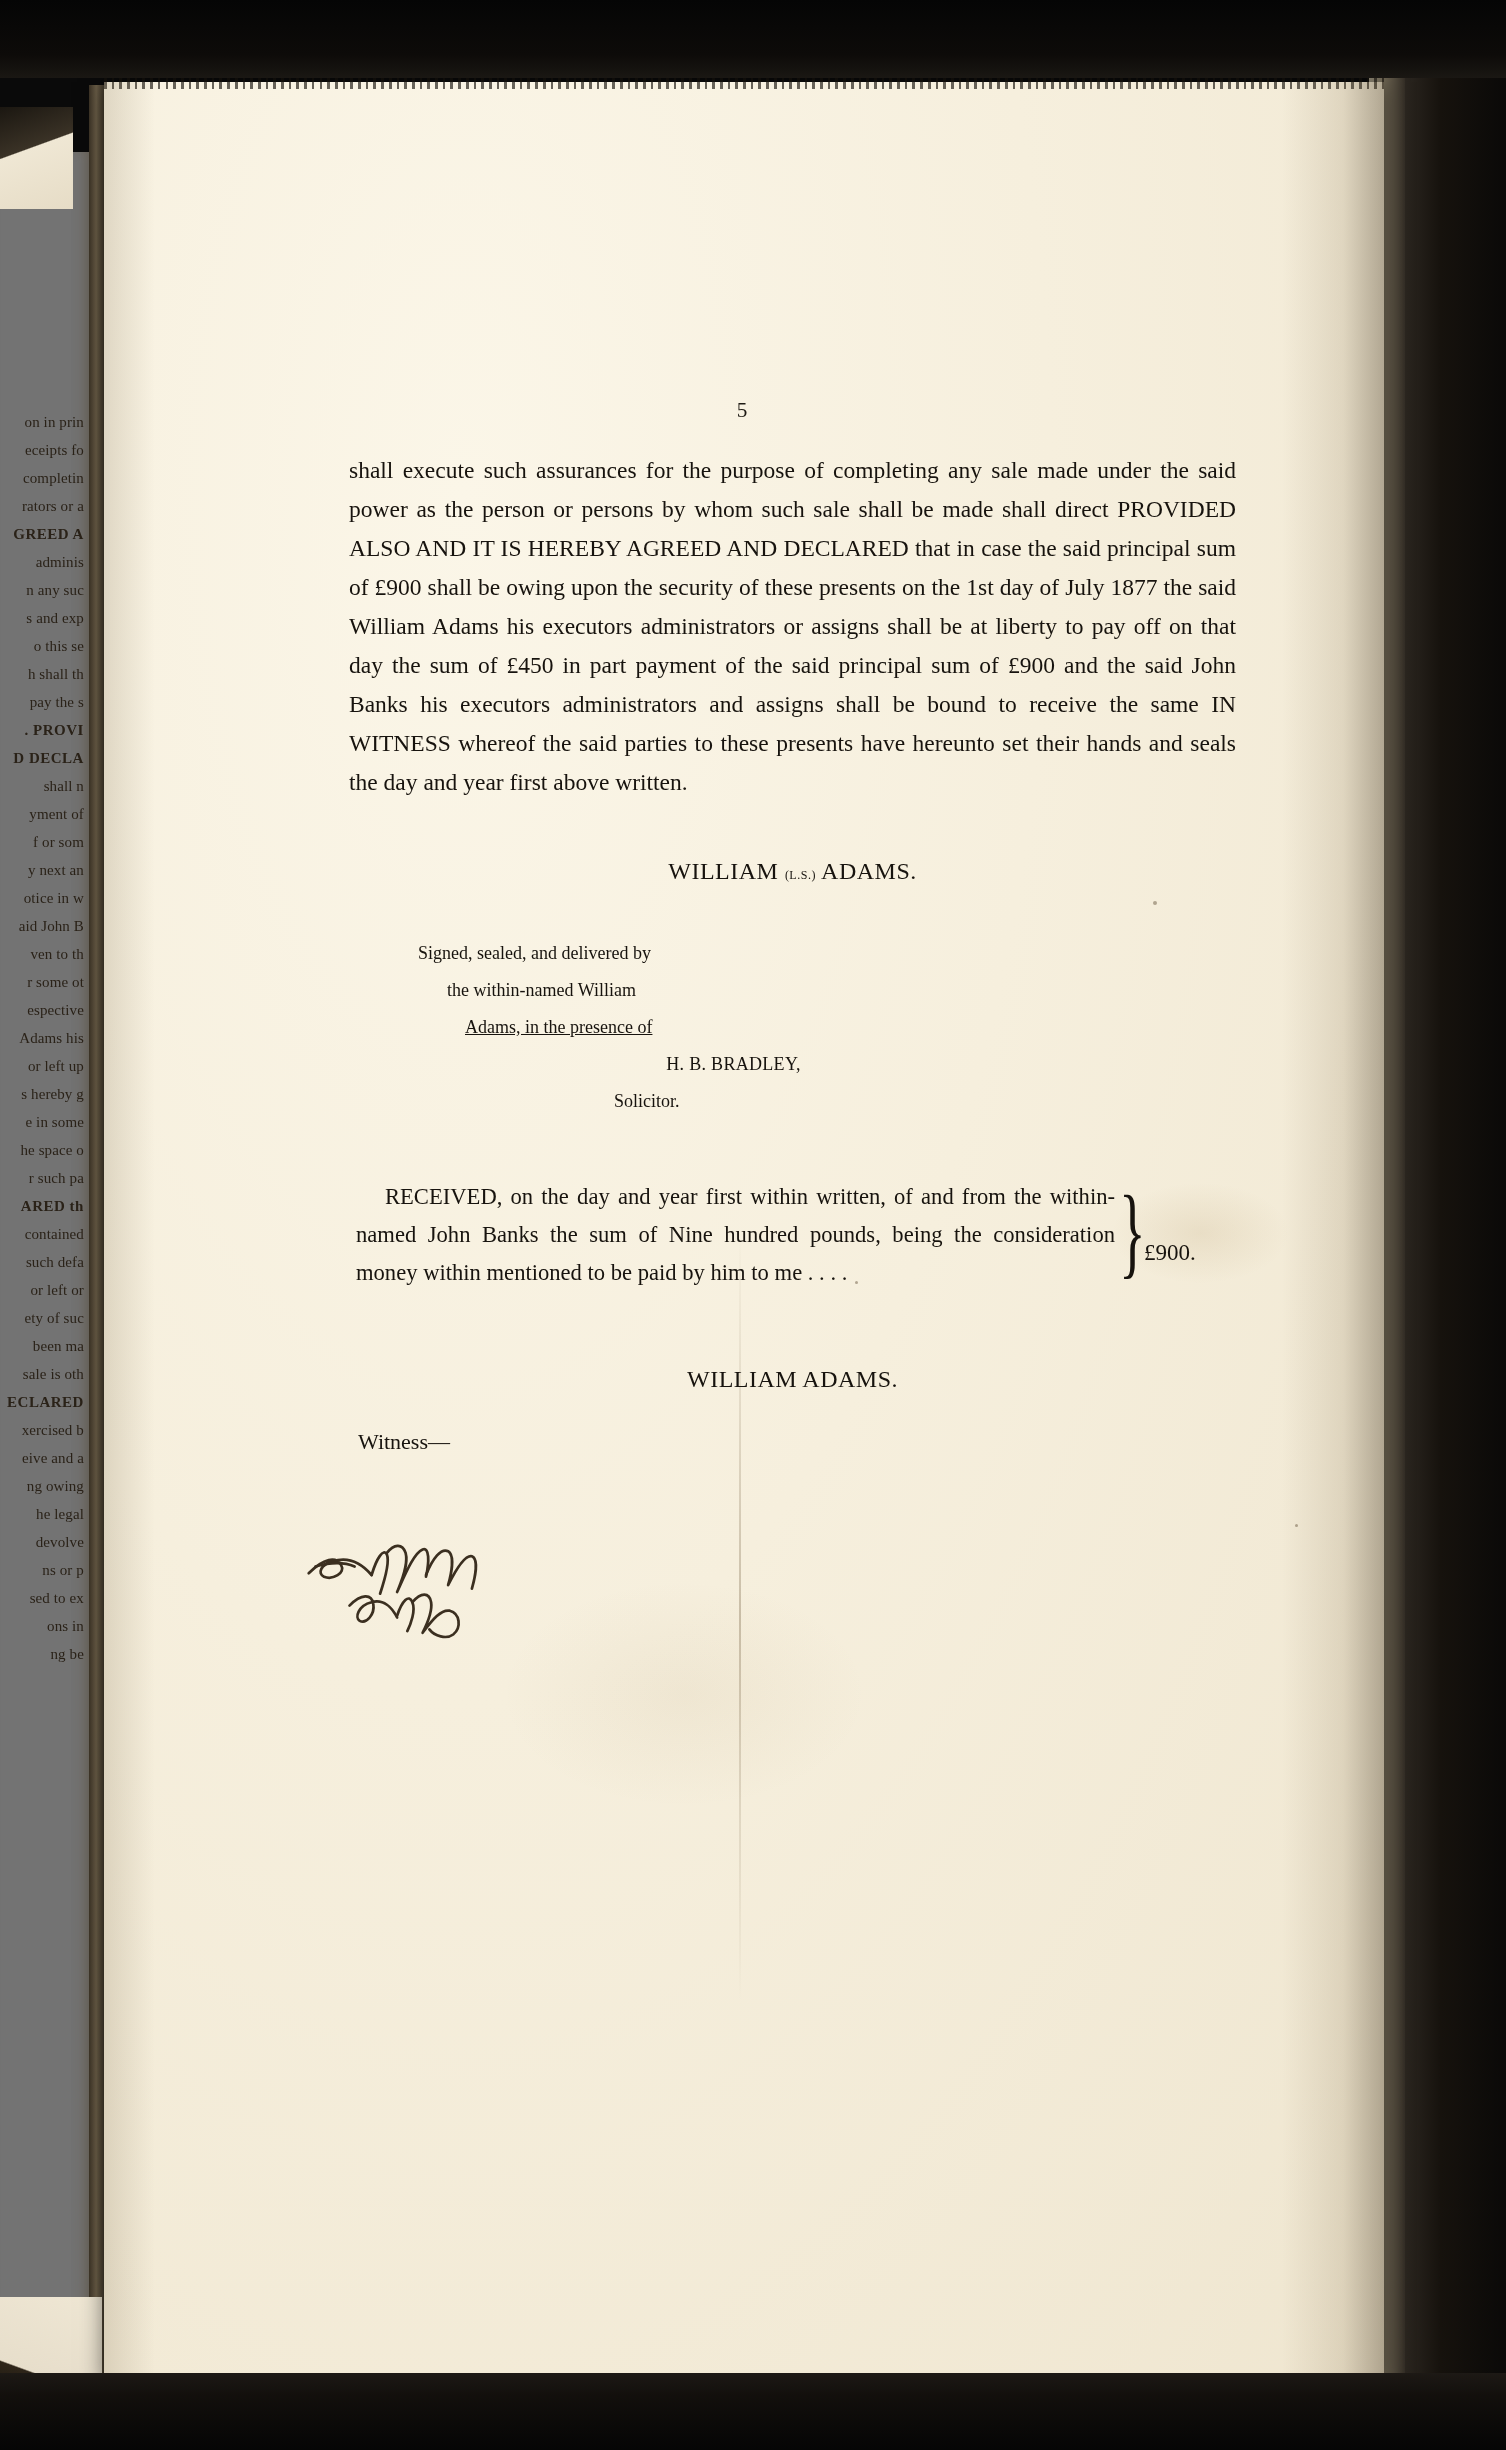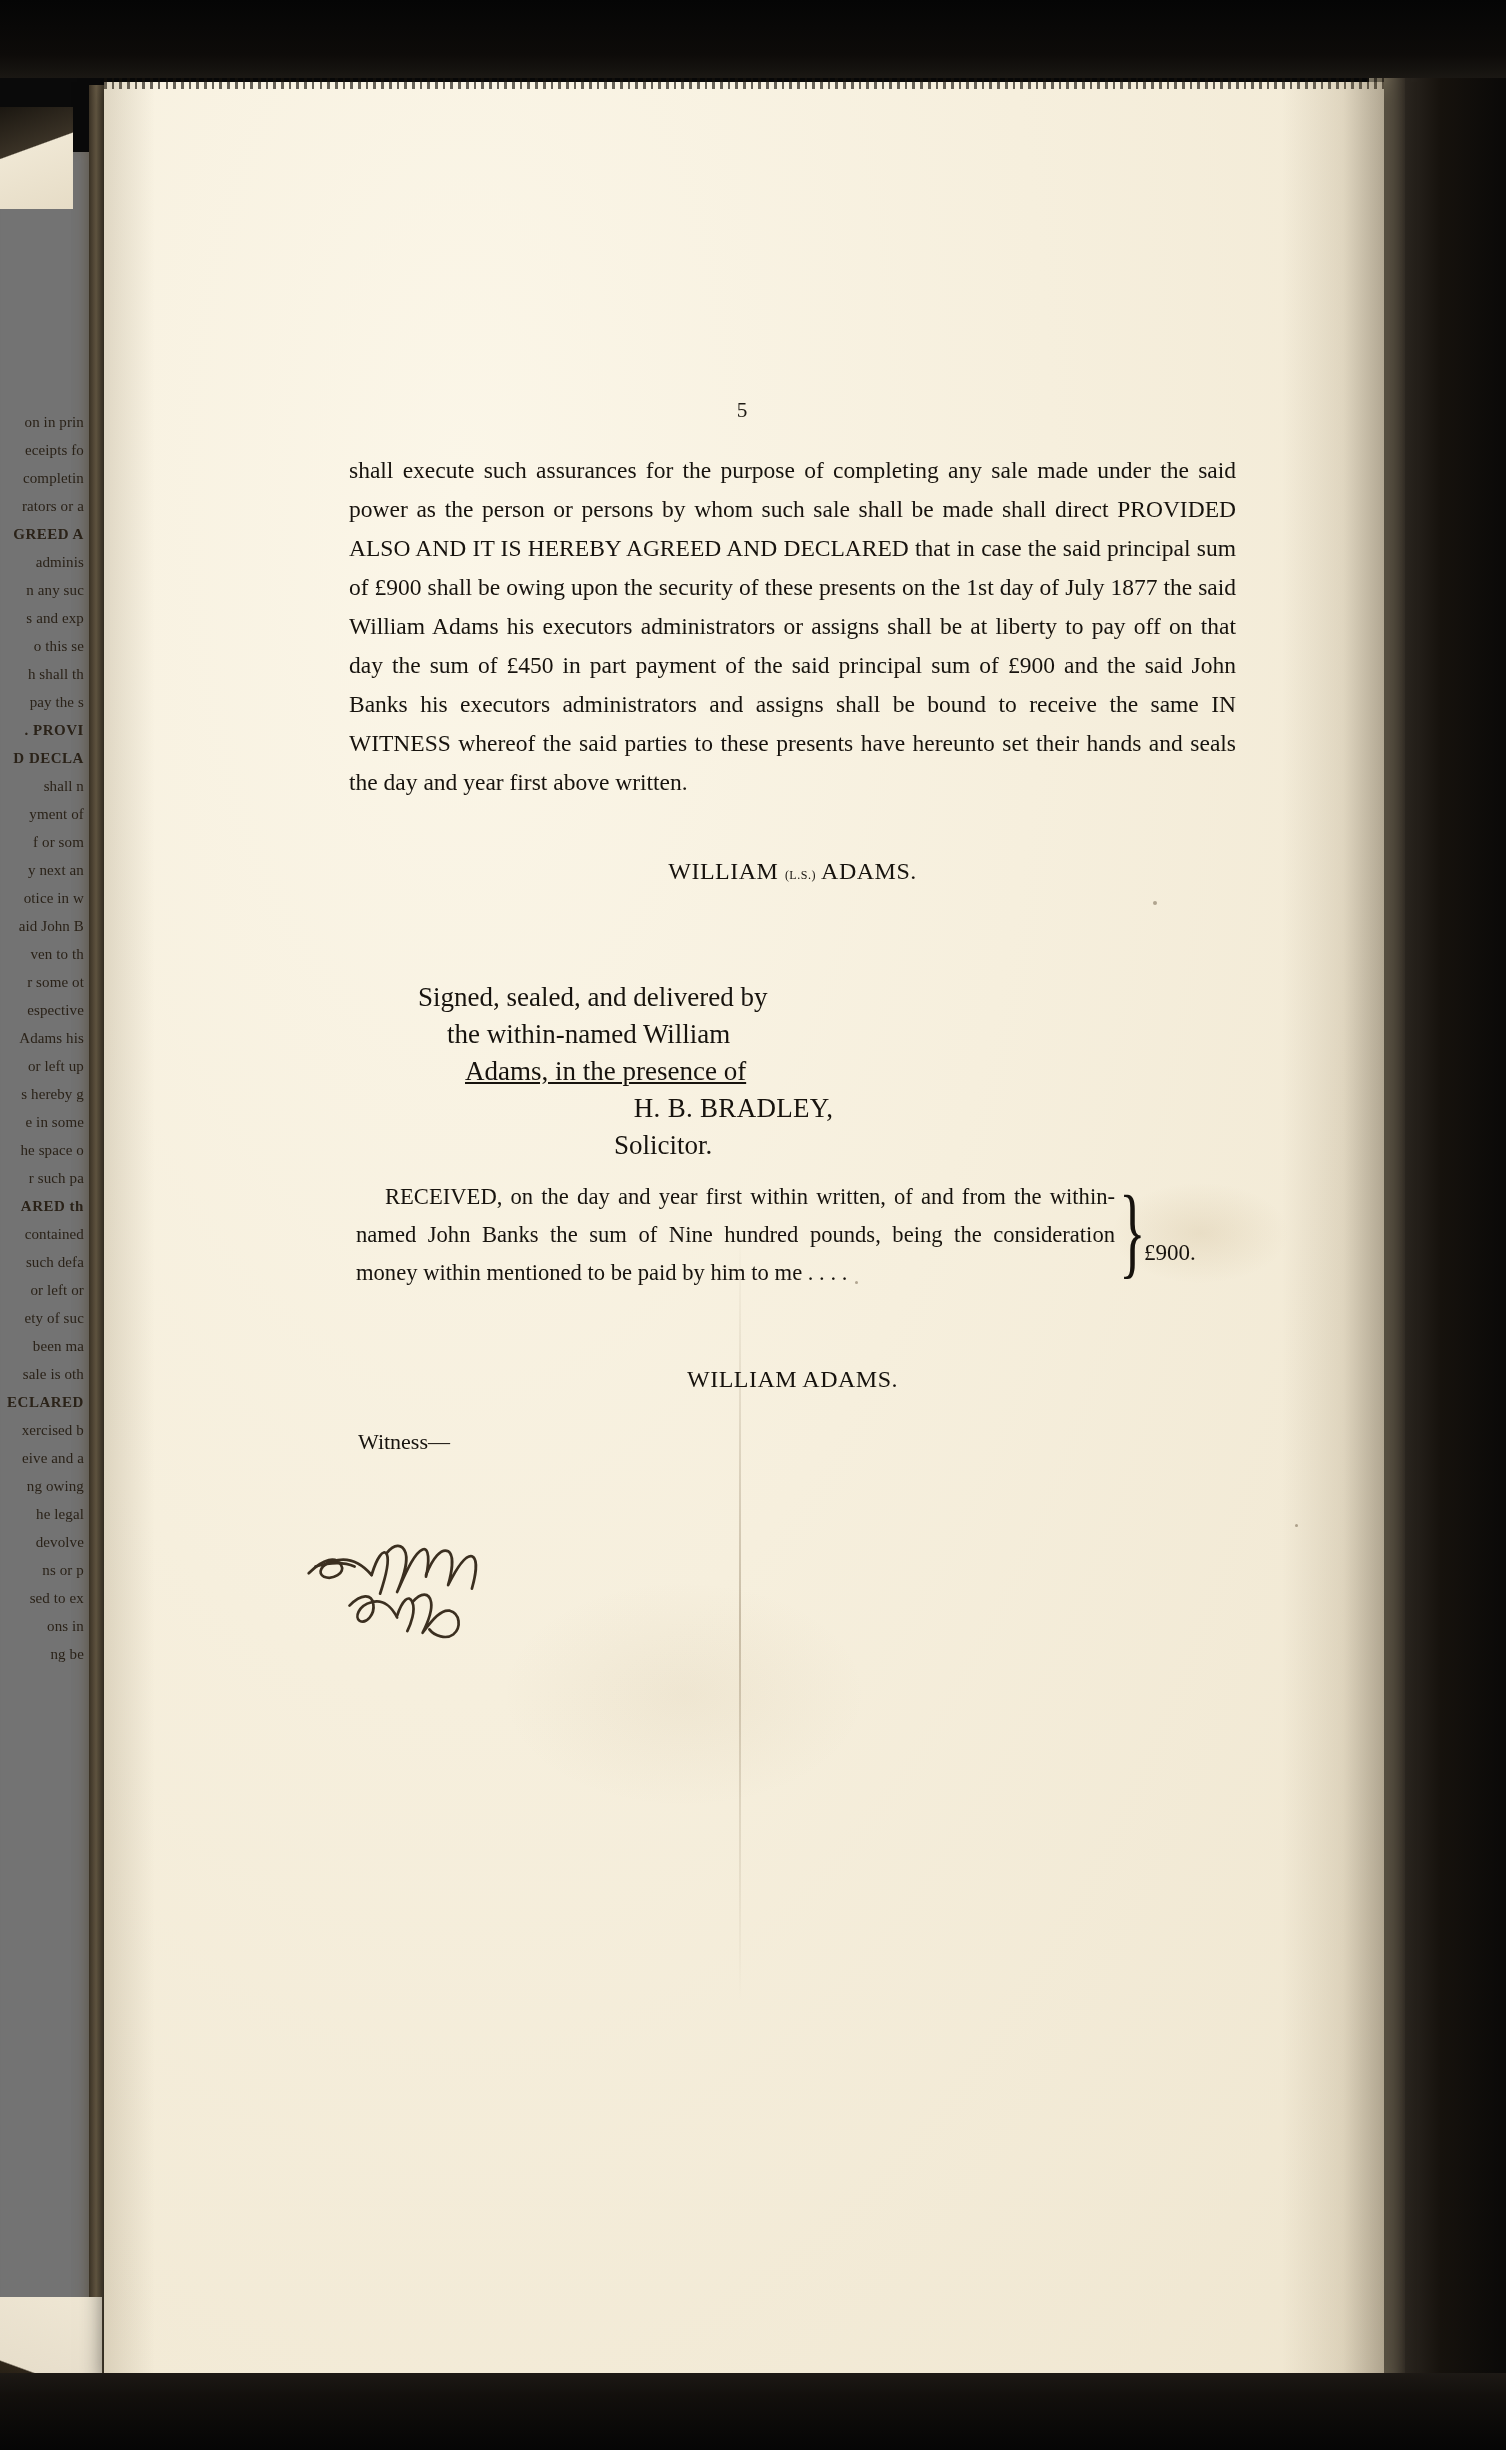--- a/index.html
+++ b/index.html
@@ -195,24 +195,23 @@
   .sig-main .ls {
     font-size: 12px;
     letter-spacing: 0.5px;
   }
 
   .attest {
     position: absolute;
     left: 111px;
     top: 853px;
     width: 597px;
-    font-size: 27px;
+    font-size: 18px;
     line-height: 37px;
     color: #17130e;
-    margin-top: 44px;
   }
   .attest .l1 { padding-left: 60px; }
   .attest .l2 { padding-left: 89px; }
   .attest .l3 { padding-left: 107px; text-decoration: underline; }
   .attest .l4 { padding-left: 154px; }
   .attest .l5 { padding-left: 213px; }
   .attest .l6 { padding-left: 256px; }
   .smallcaps {
     font-variant: small-caps;
     letter-spacing: 0.3px;

